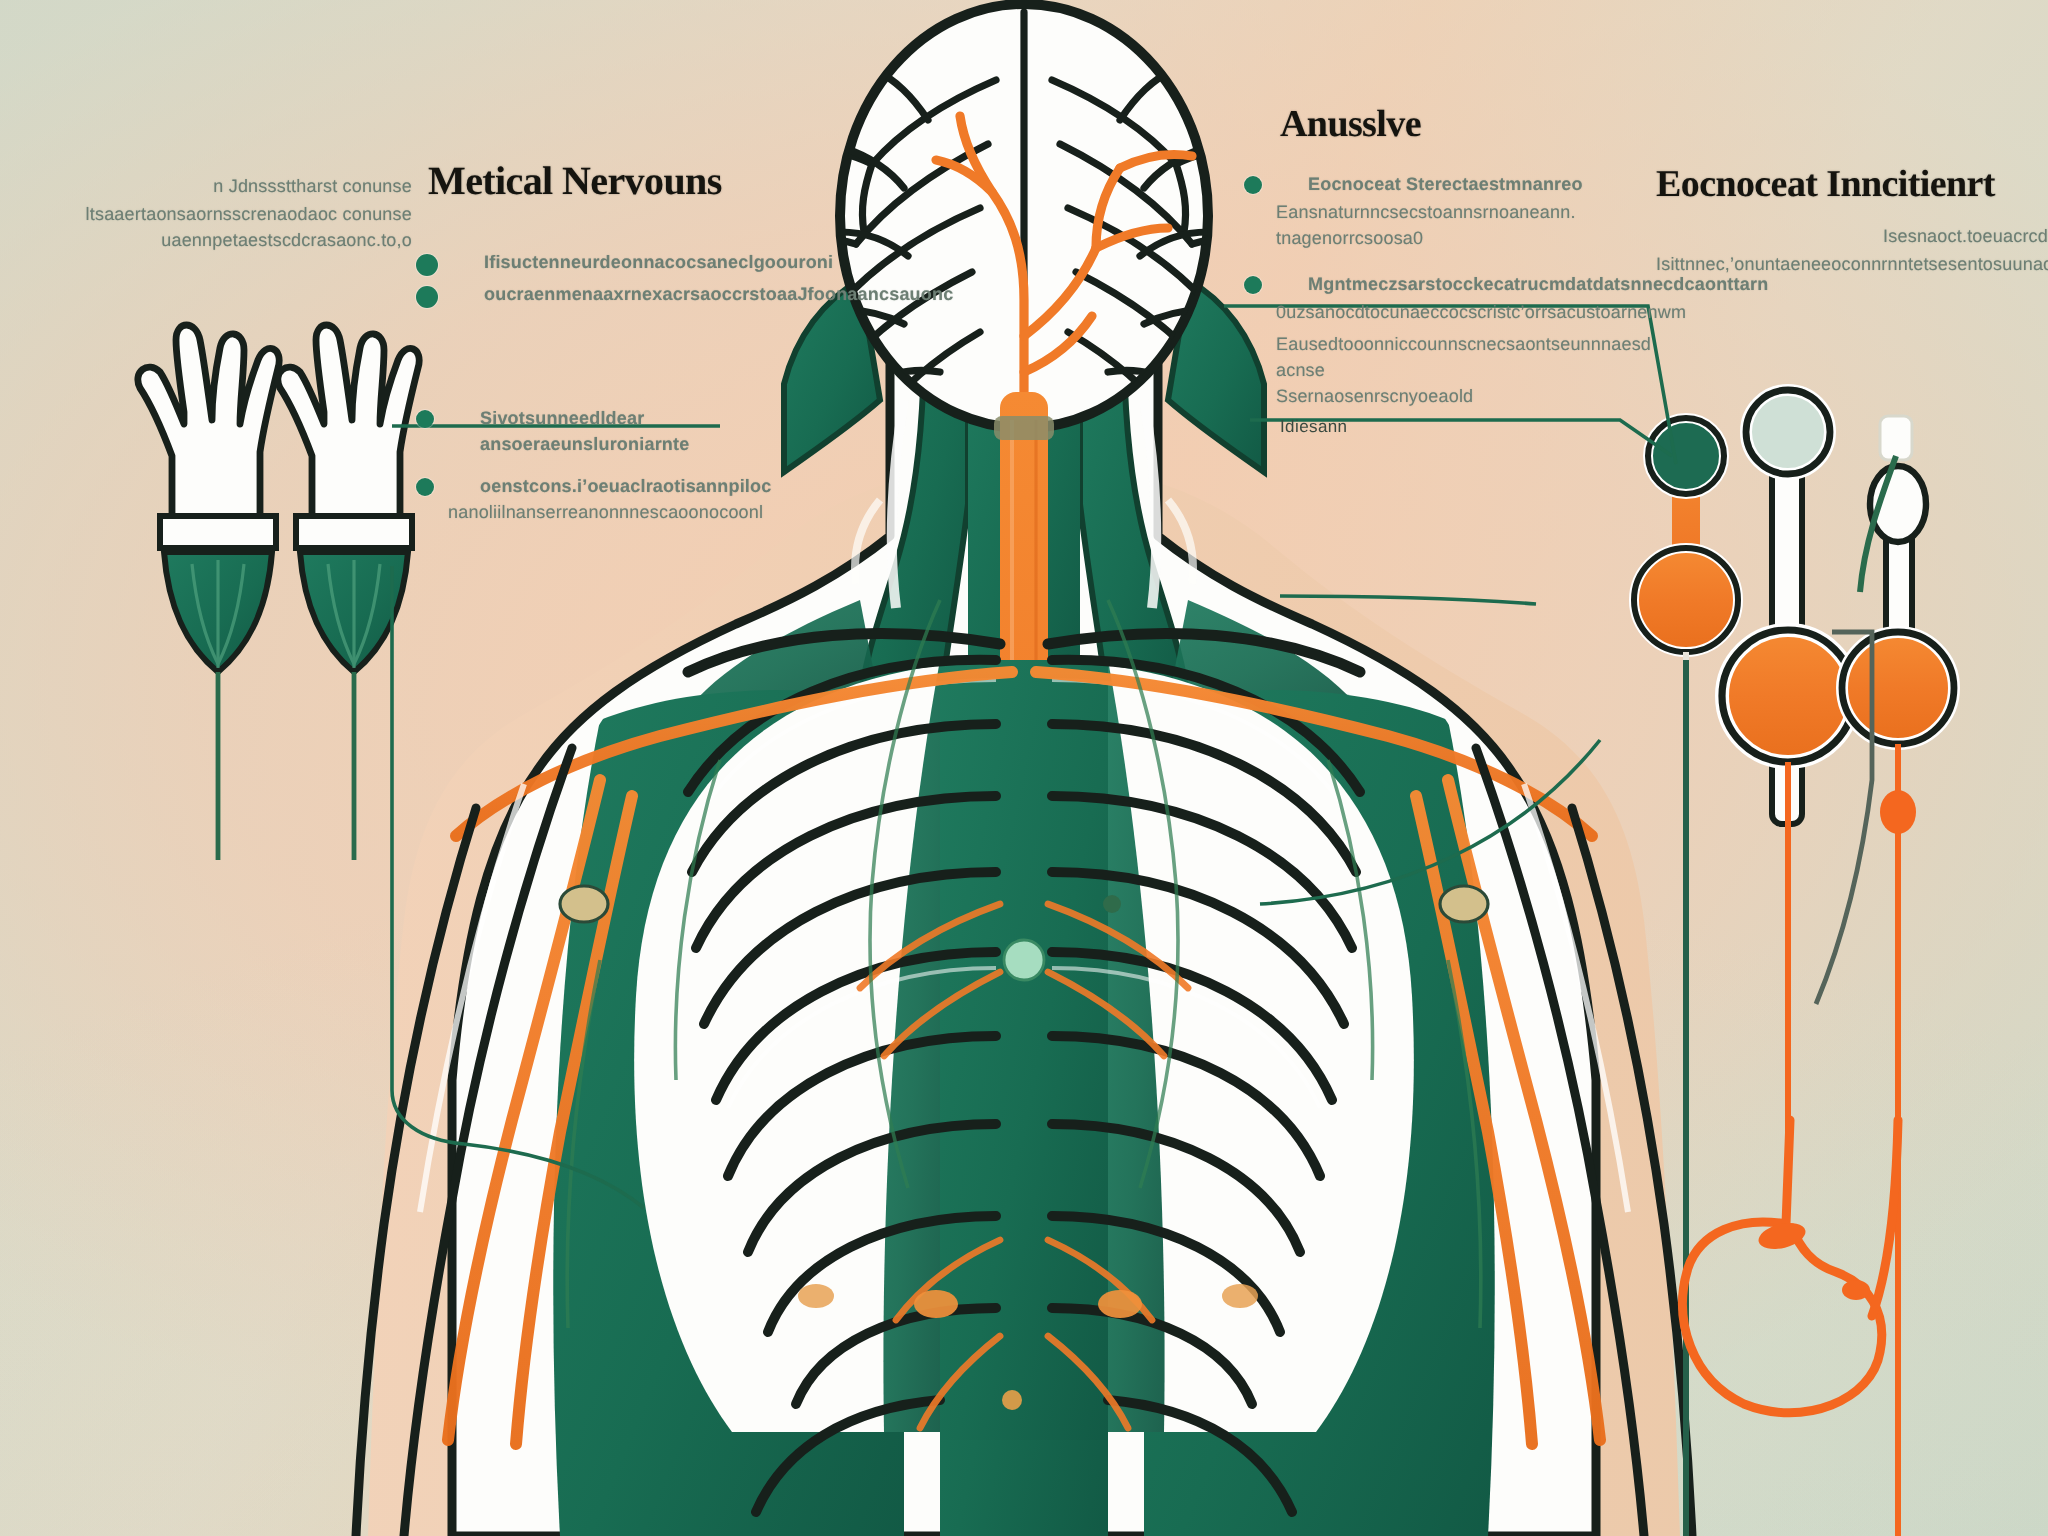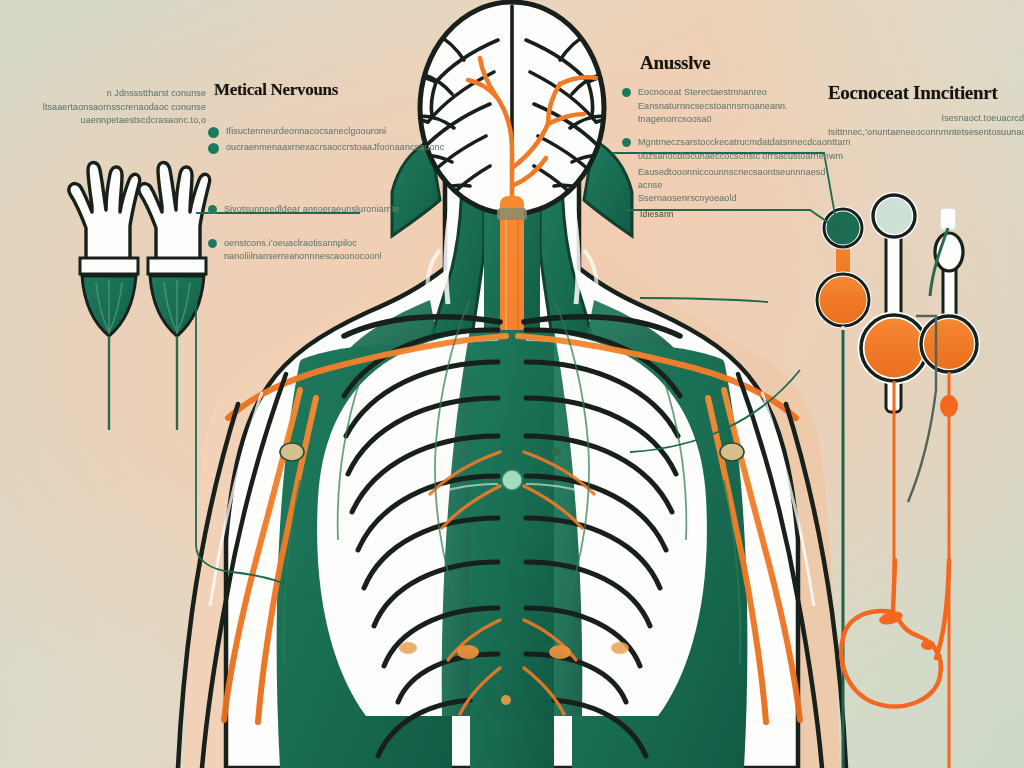--- a/index.html
+++ b/index.html
@@ -29,21 +29,21 @@
     font-family:"Liberation Serif", serif;
     font-weight:bold;color:#15140f;
     letter-spacing:-0.3px;
     text-shadow:0 0 1px rgba(30,30,25,0.35);
     white-space:nowrap;
   }
   .sub{color:#6d7f74;font-size:9px;line-height:13.5px;
        letter-spacing:0.1px;
        text-shadow:0 0 0.6px rgba(110,128,116,0.5);}
   .sub.center{text-align:right;}
-  .bullet-row{position:relative;display:flex;gap:7px;align-items:flex-start;margin-bottom:3px;}
+  .bullet-row{position:relative;display:flex;gap:23px;align-items:flex-start;margin-bottom:3px;font-weight:bold;}
   .dot{flex:0 0 auto;width:11px;height:11px;border-radius:50%;
        background:#1d7a5a;margin-top:2px;
        box-shadow:0 0 0 0.5px rgba(255,255,255,0.30);}
   .dot.sm{width:9px;height:9px;}
   .btext{color:#6d7f74;font-size:9px;line-height:13px;letter-spacing:0.1px;
          text-shadow:0 0 0.6px rgba(110,128,116,0.45);}
   .tiny{color:#3b4a40;font-size:8.5px;letter-spacing:0.2px;}
 </style>
 </head>
 <body>
@@ -365,21 +365,21 @@
     </g>
   </svg>
 
   <div class="label-block" style="left:34px;top:78px;width:172px;">
     <div class="sub center" style="margin-top:9px;">n  Jdnsssttharst conunse</div>
     <div class="sub center">ltsaaertaonsaornsscrenaodaoc conunse</div>
     <div class="sub center">uaennpetaestscdcrasaonc.to,o</div>
   </div>
 
   <div class="label-block" style="left:214px;top:80px;width:190px;">
-    <div class="hd" style="font-size:17px;">Metical Nervouns</div>
+    <div class="hd" style="font-size:20px;">Metical Nervouns</div>
   </div>
 
   <div class="label-block" style="left:208px;top:203px;width:210px;">
     <div class="bullet-row">
       <span class="dot sm"></span>
       <span class="btext">Sivotsunneedldear ansoeraeunsluroniarnte</span>
     </div>
   </div>
 
   <div class="label-block" style="left:208px;top:125px;width:200px;">

